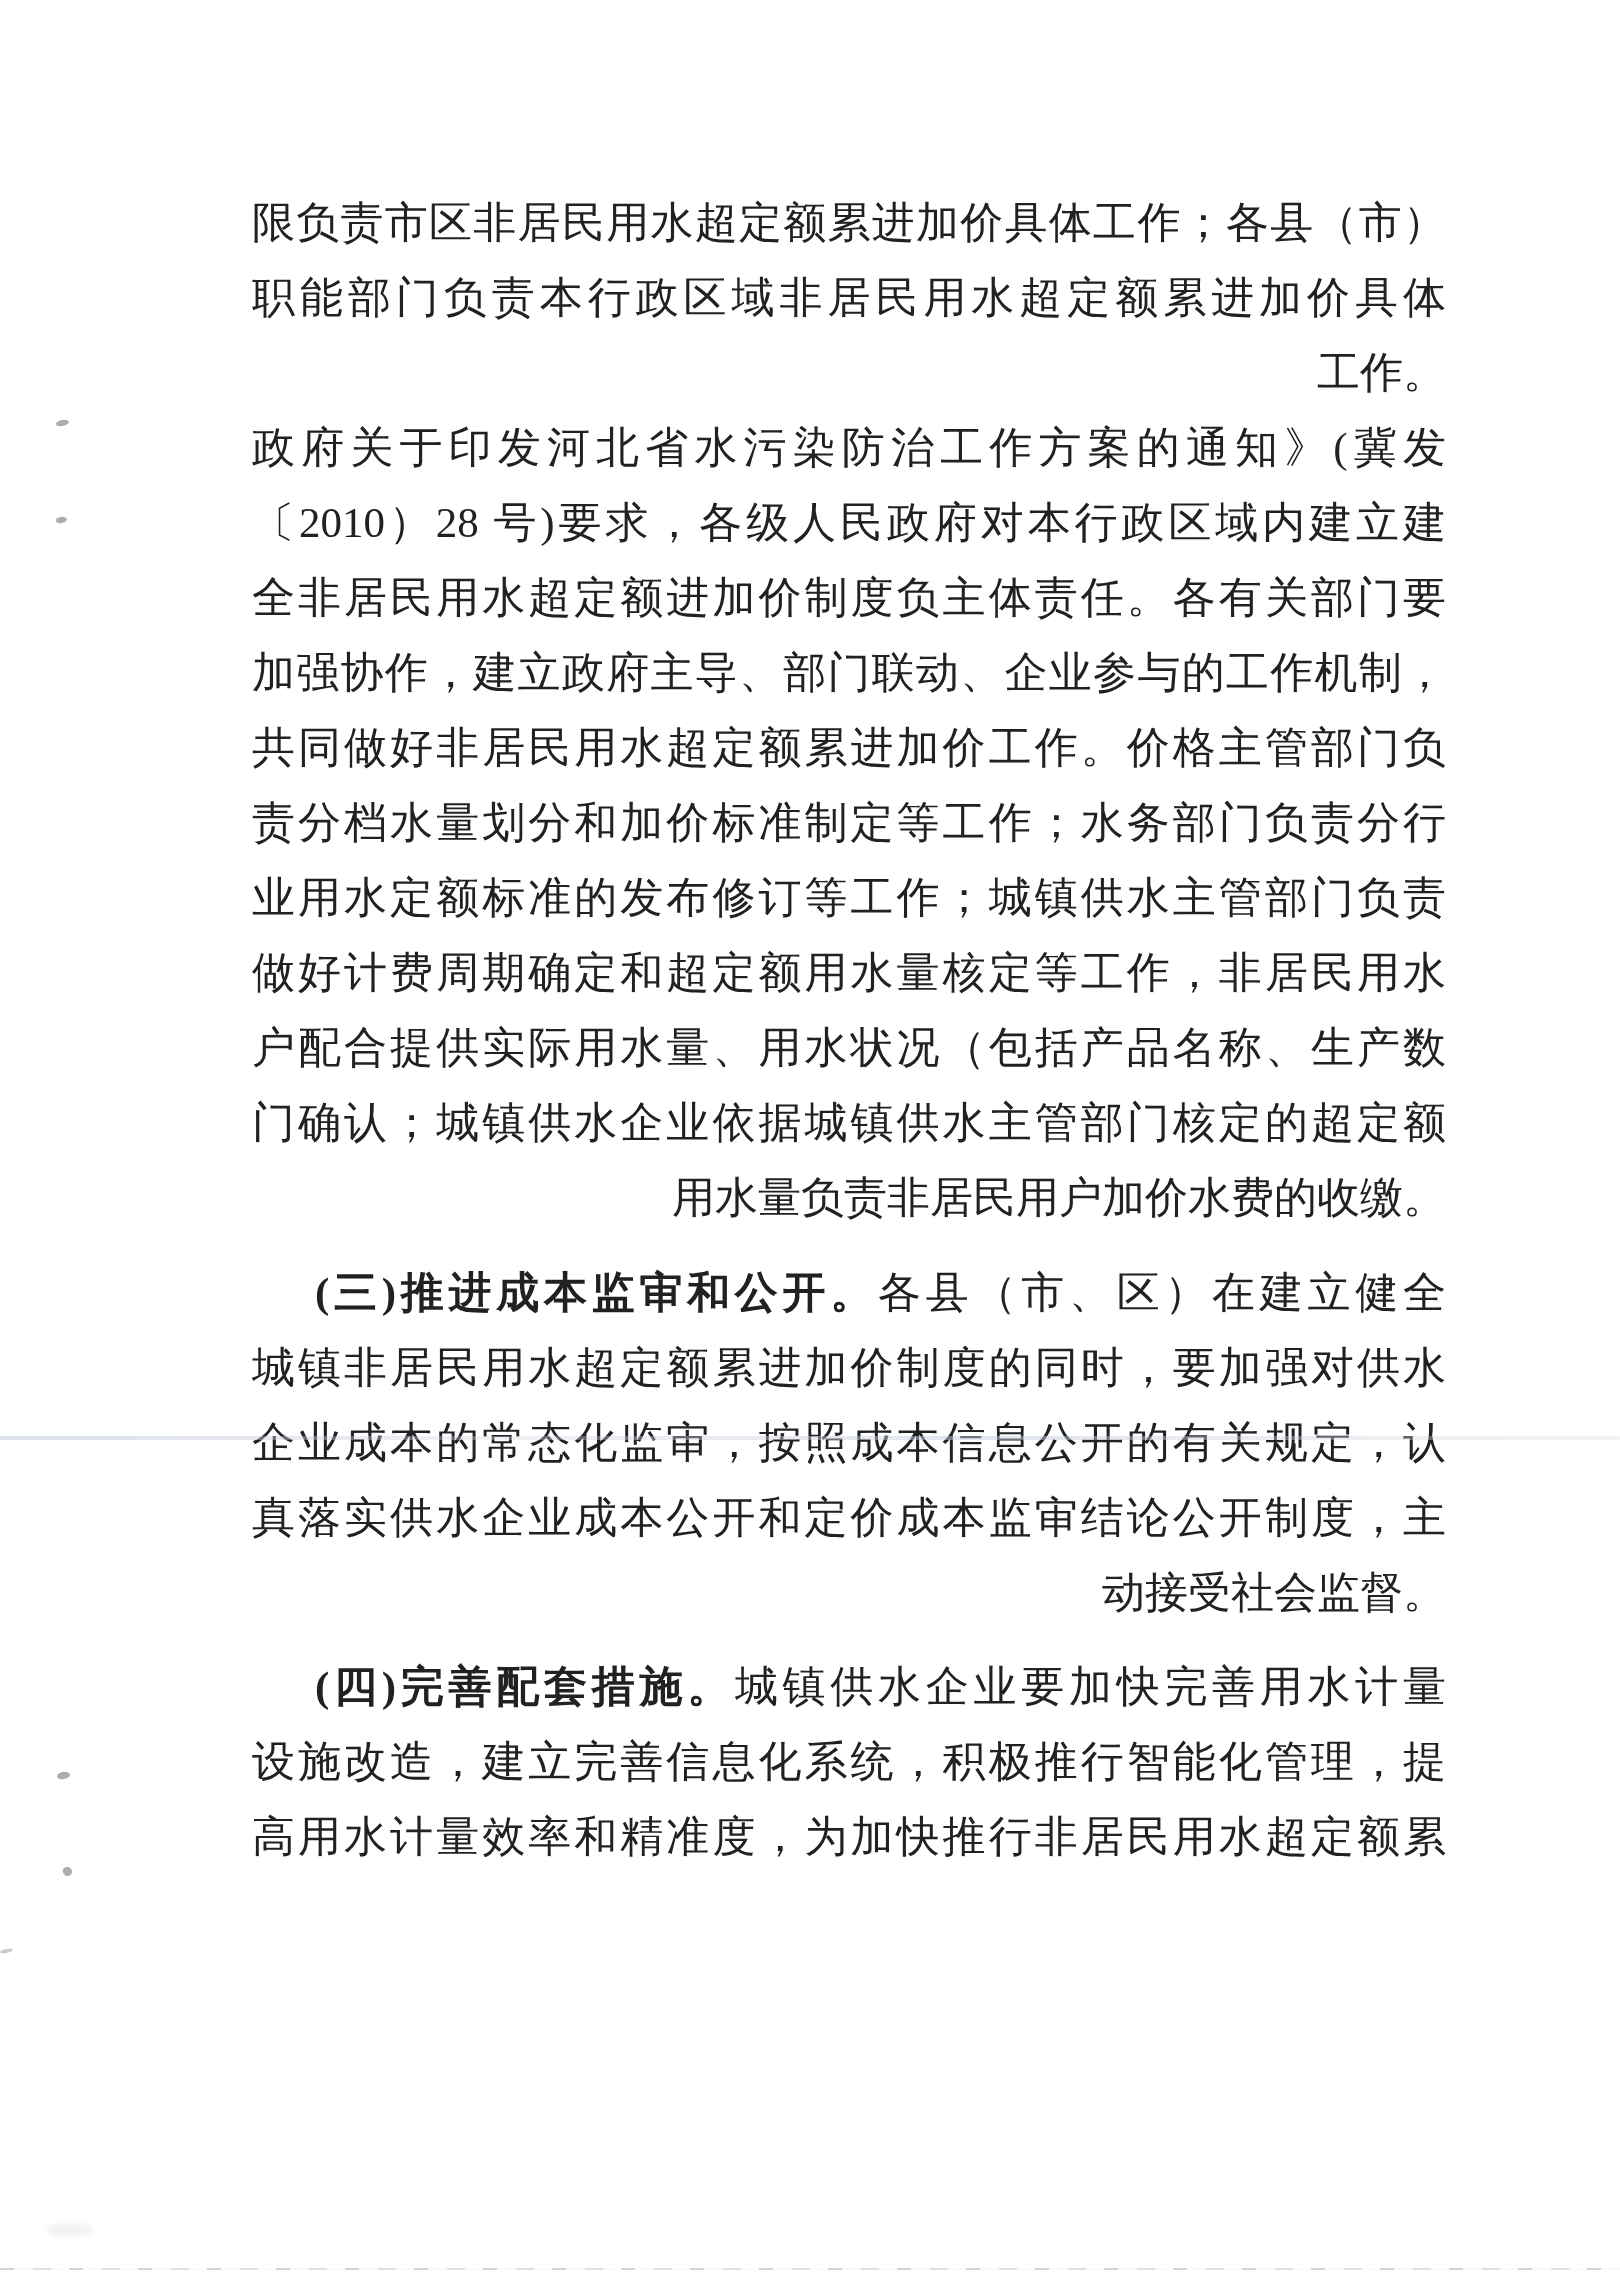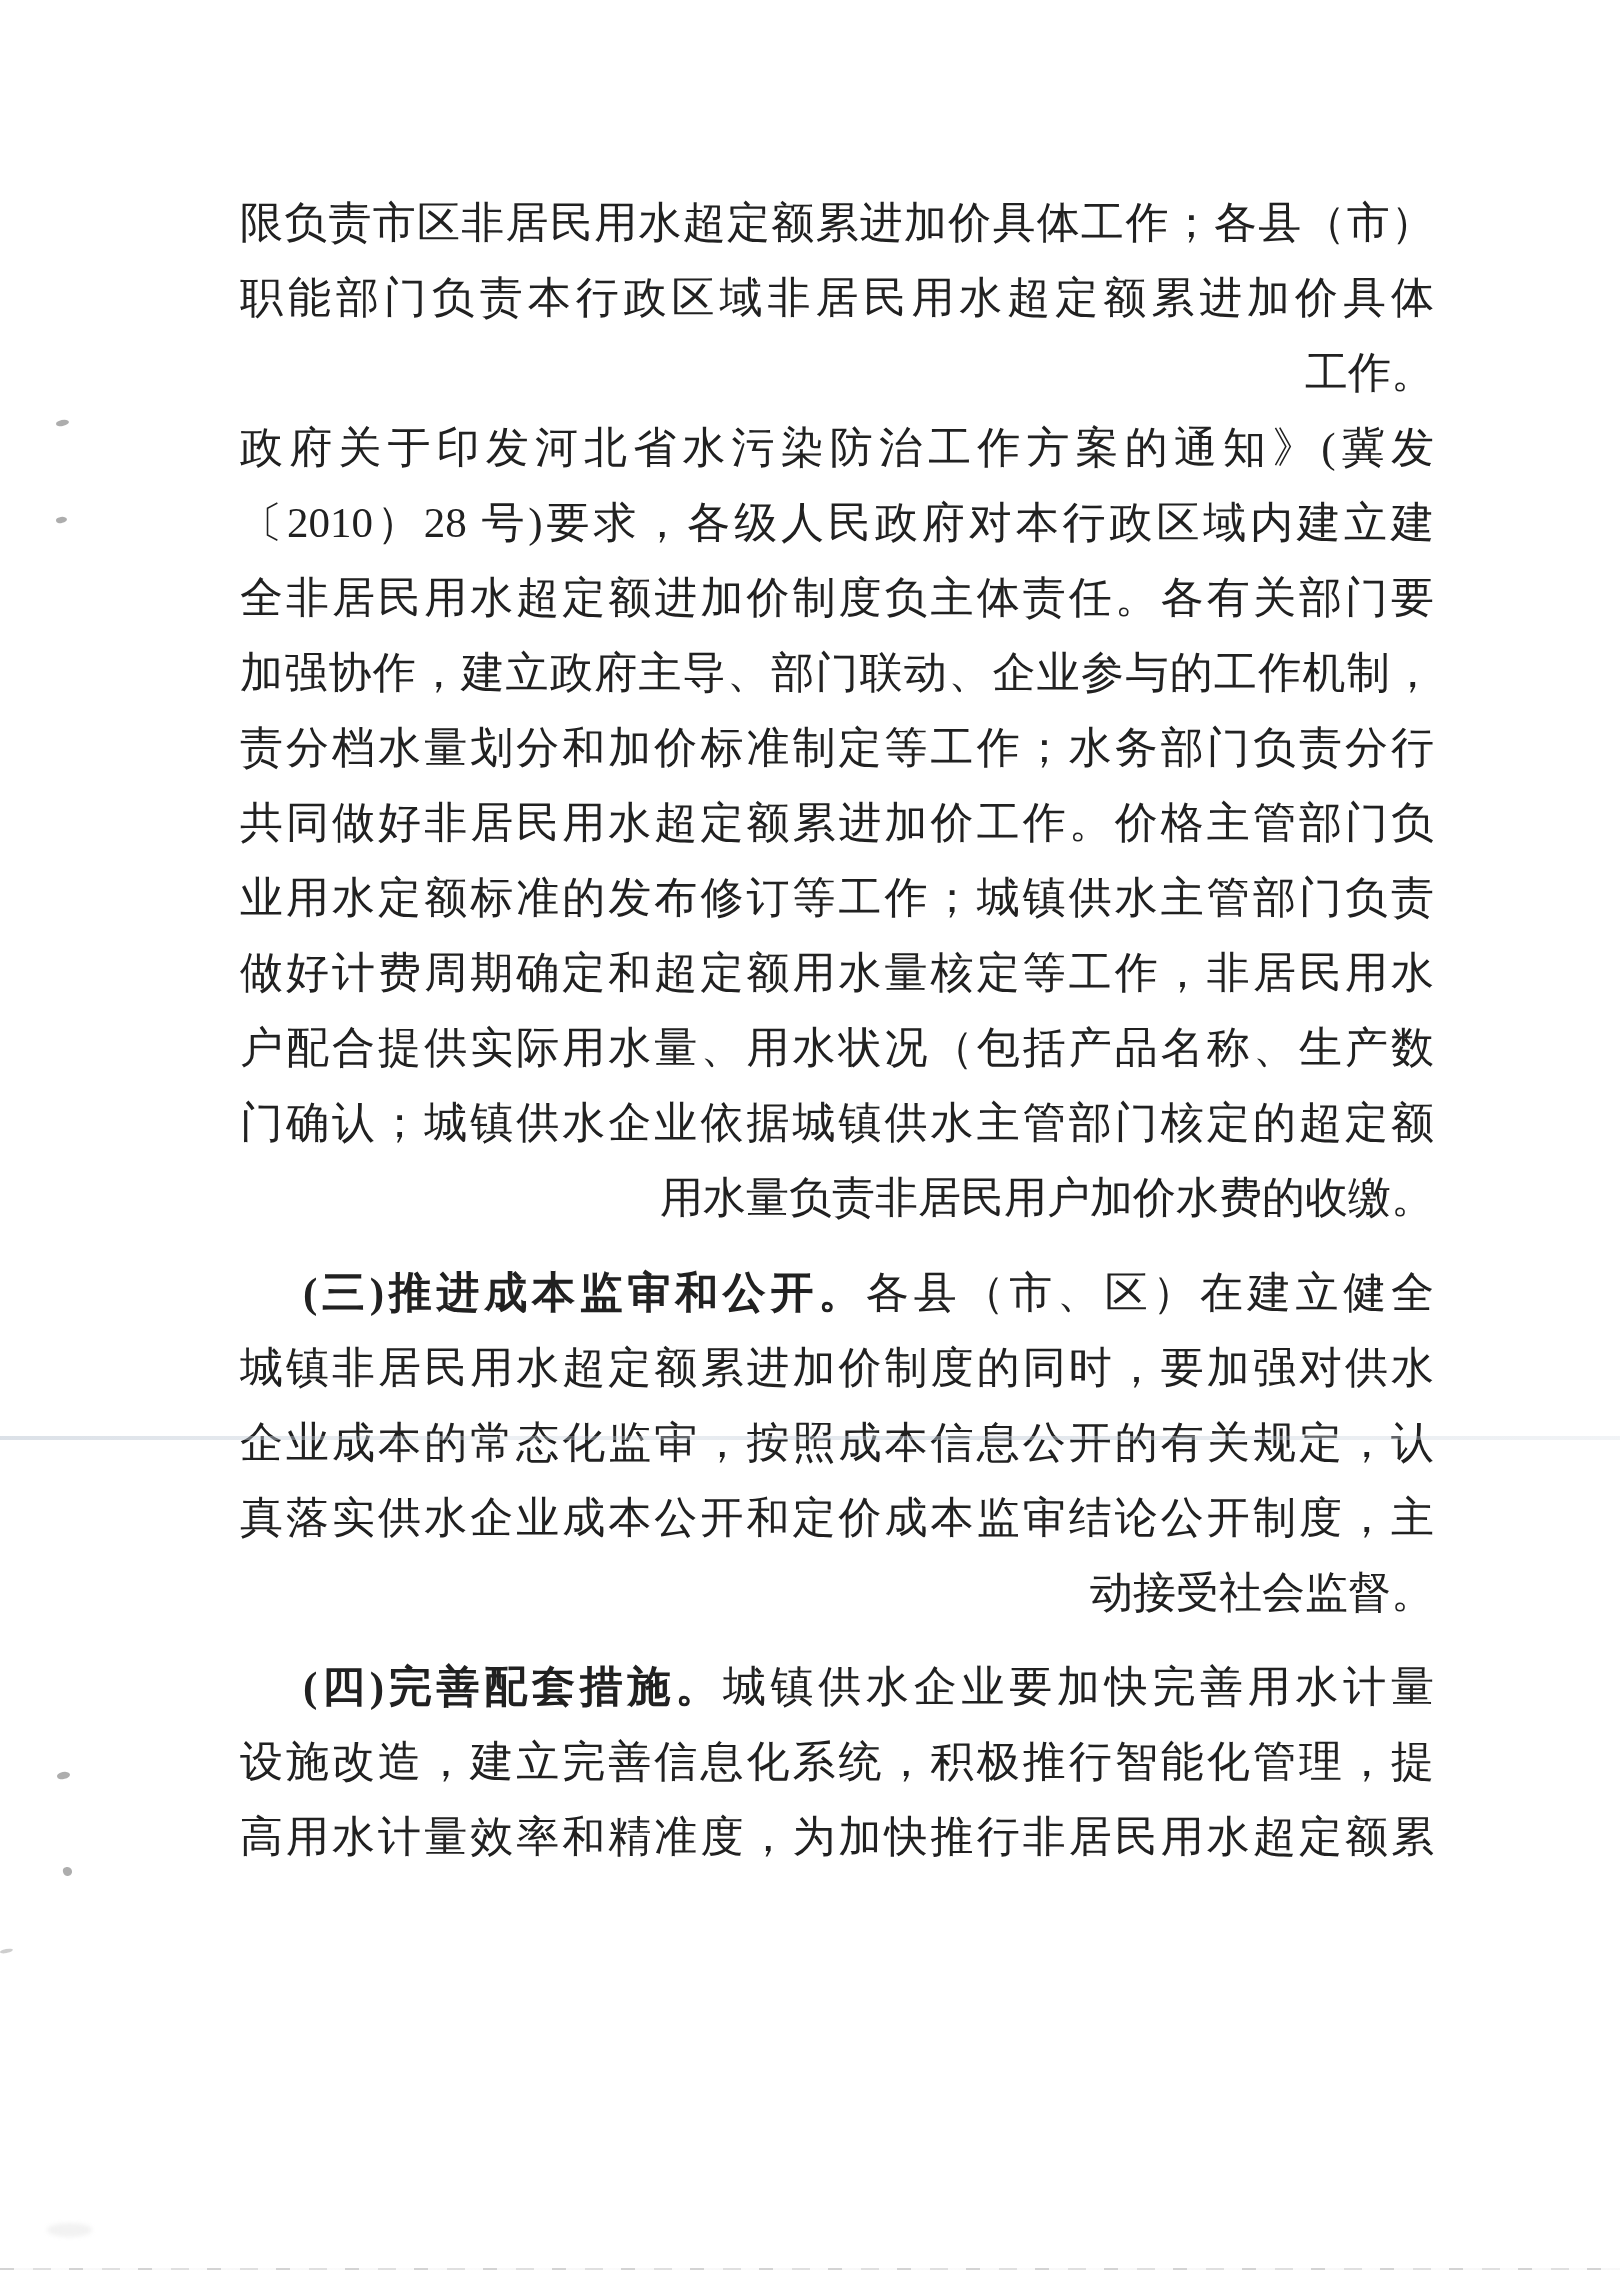--- a/index.html
+++ b/index.html
@@ -10,21 +10,21 @@
   .page {
     position: relative;
     width: 1620px;
     height: 2290px;
     background: #ffffff;
     overflow: hidden;
     font-family: "Liberation Serif", "DejaVu Serif", serif;
   }
   .text-block {
     position: absolute;
-    left: 240px;
+    left: 252px;
     top: 185px;
     width: 1194px;
     font-size: 43px;
     line-height: 75px;
     color: #212121;
     -webkit-font-smoothing: antialiased;
   }
   .line {
     height: 75px;
     overflow: visible;
@@ -96,22 +96,22 @@
 
 <div class="page">
   <div class="text-block" id="text-block">
       <div class="line justify">限负责市区非居民用水超定额累进加价具体工作；各县（市）</div>
       <div class="line justify">职能部门负责本行政区域非居民用水超定额累进加价具体</div>
       <div class="line">工作。</div>
       <div class="line justify">政府关于印发河北省水污染防治工作方案的通知》(冀发</div>
       <div class="line justify">〔2010）28 号)要求，各级人民政府对本行政区域内建立建</div>
       <div class="line justify">全非居民用水超定额进加价制度负主体责任。各有关部门要</div>
       <div class="line justify">加强协作，建立政府主导、部门联动、企业参与的工作机制，</div>
+      <div class="line justify">共同做好非居民用水超定额累进加价工作。价格主管部门负</div>
       <div class="line justify">责分档水量划分和加价标准制定等工作；水务部门负责分行</div>
-      <div class="line justify">共同做好非居民用水超定额累进加价工作。价格主管部门负</div>
       <div class="line justify">业用水定额标准的发布修订等工作；城镇供水主管部门负责</div>
       <div class="line justify">做好计费周期确定和超定额用水量核定等工作，非居民用水</div>
       <div class="line justify">户配合提供实际用水量、用水状况（包括产品名称、生产数</div>
       <div class="line justify">门确认；城镇供水企业依据城镇供水主管部门核定的超定额</div>
       <div class="line">用水量负责非居民用户加价水费的收缴。</div>
       <div class="line justify indent para-gap"><span class="bold-run">(三)推进成本监审和公开。</span>各县（市、区）在建立健全</div>
       <div class="line justify">城镇非居民用水超定额累进加价制度的同时，要加强对供水</div>
       <div class="line justify">企业成本的常态化监审，按照成本信息公开的有关规定，认</div>
       <div class="line justify">真落实供水企业成本公开和定价成本监审结论公开制度，主</div>
       <div class="line">动接受社会监督。</div>

